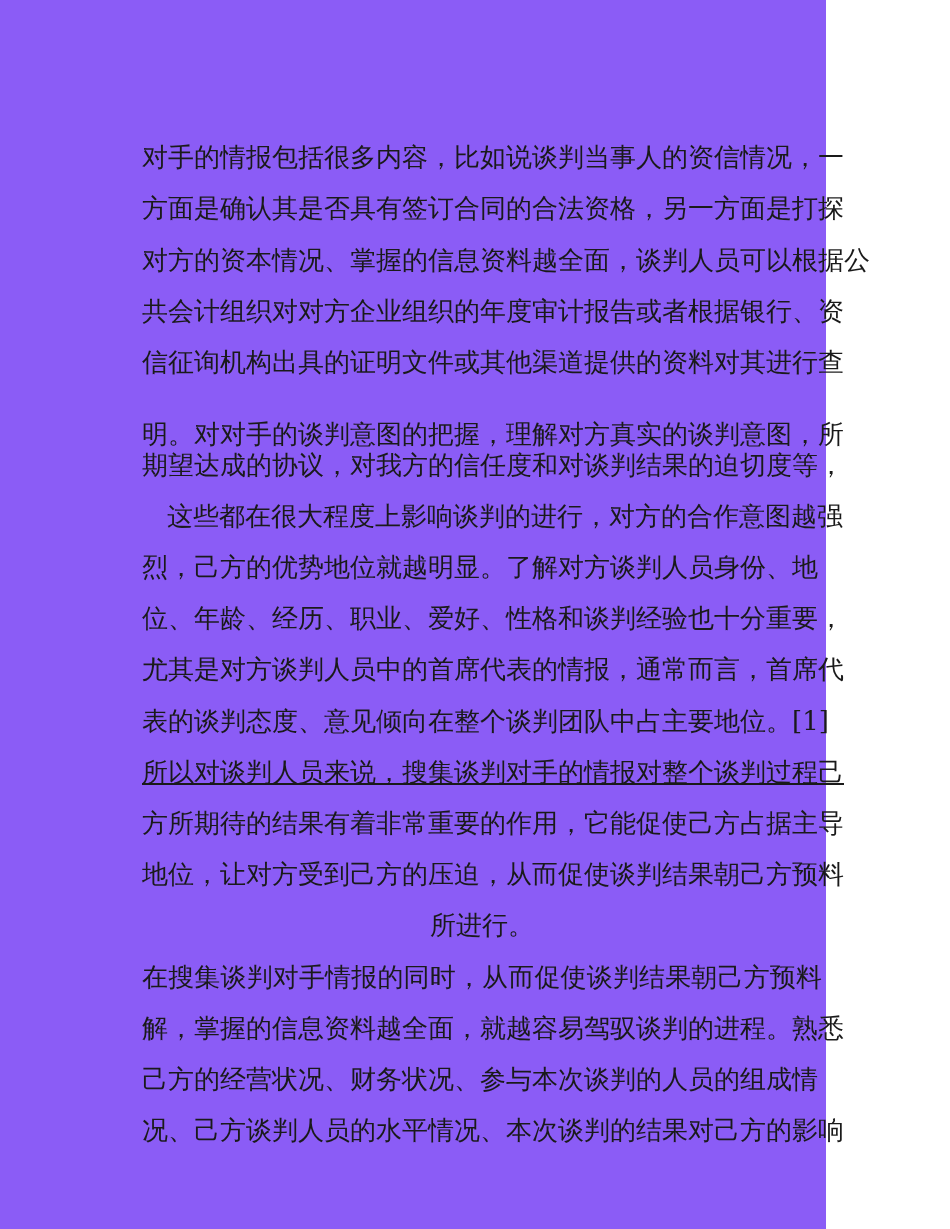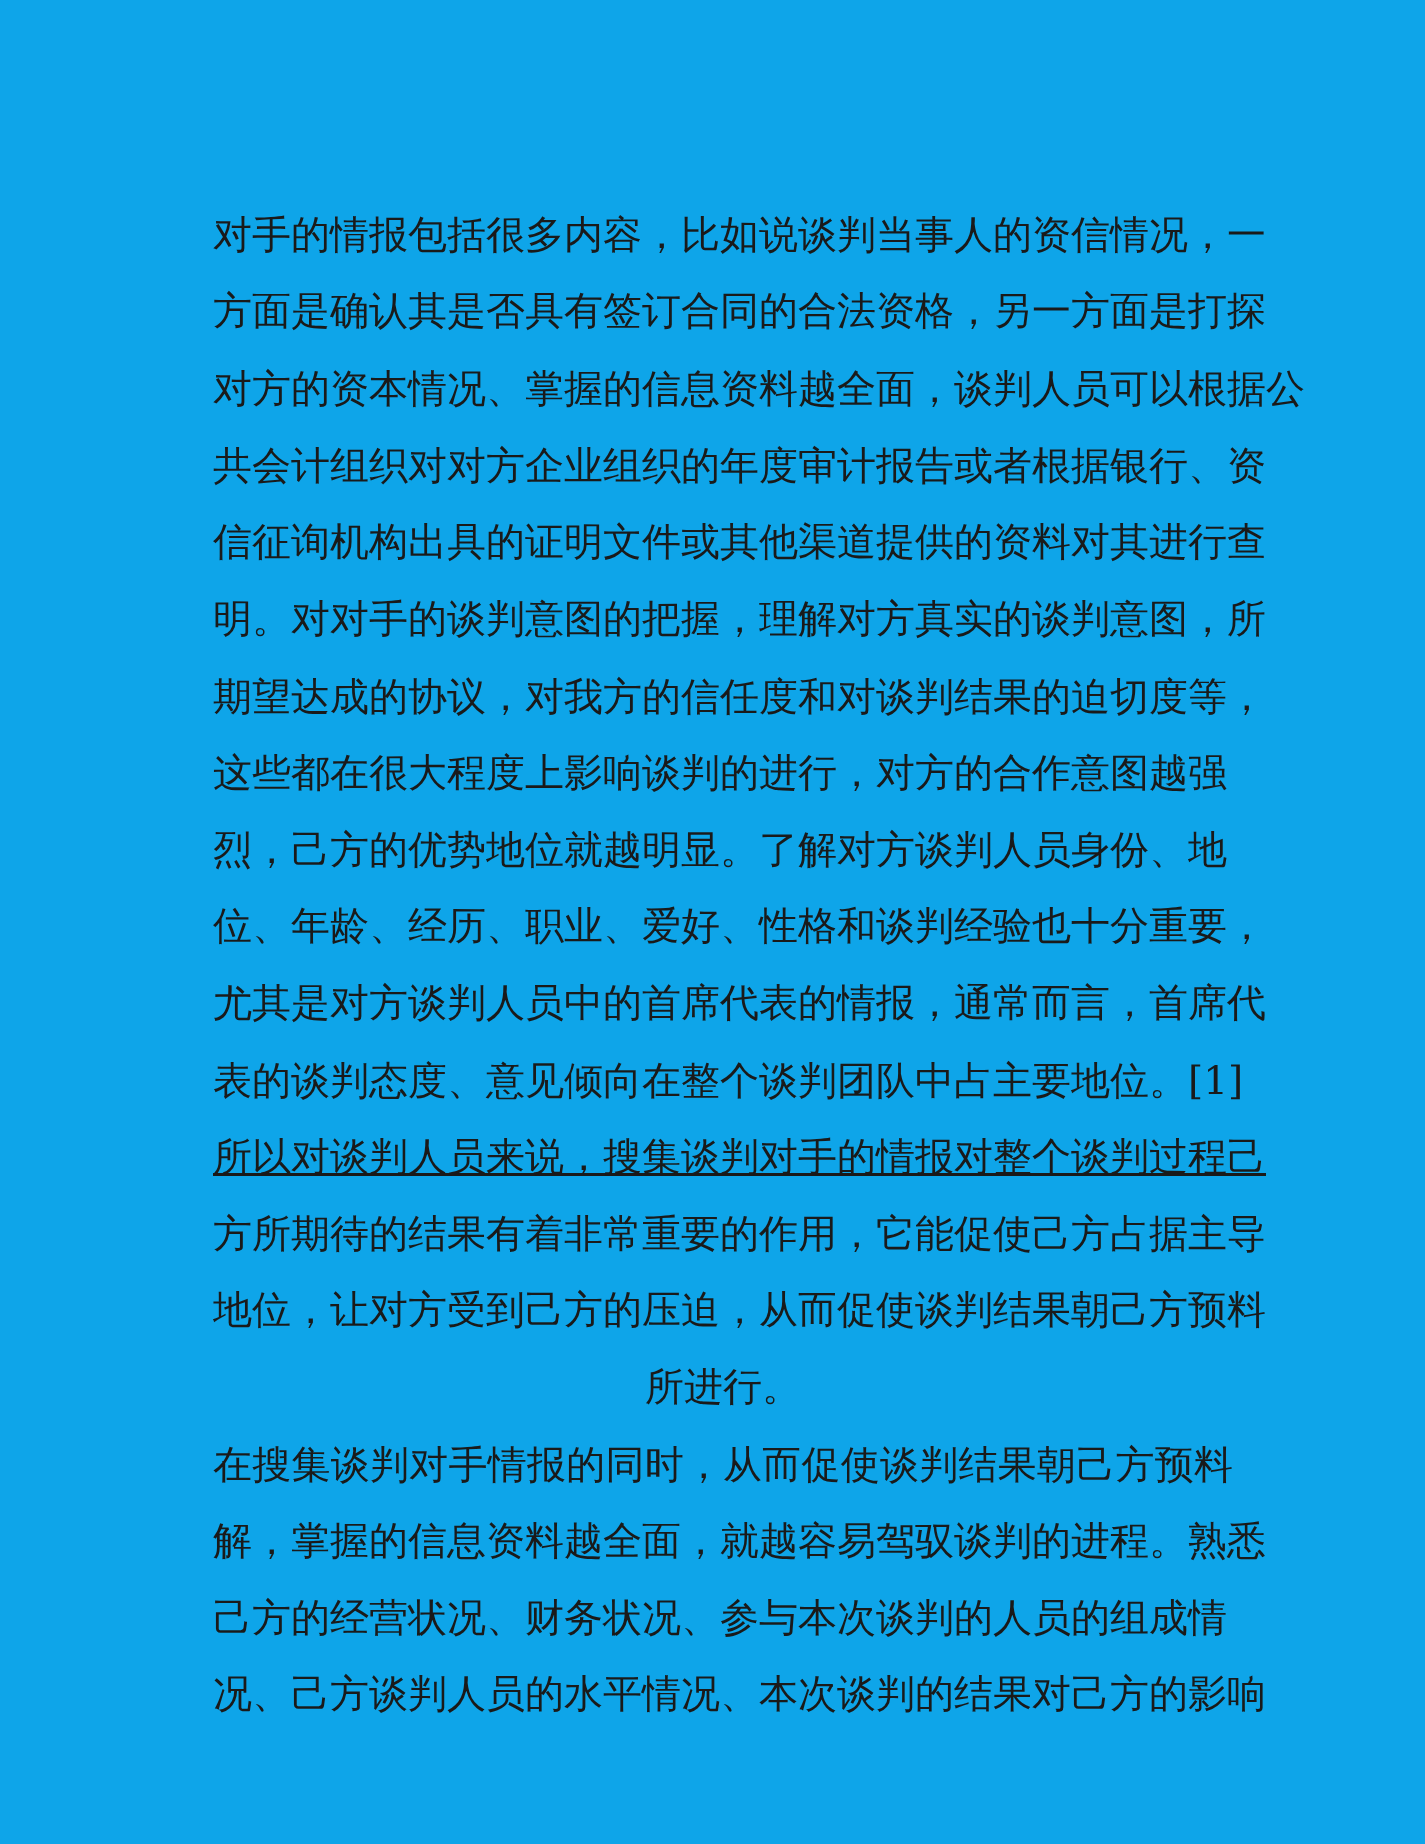--- a/index.html
+++ b/index.html
@@ -9,23 +9,23 @@
   }
   body {
     width: 950px;
     height: 1229px;
     position: relative;
     overflow: hidden;
   }
   .page {
     position: absolute;
     left: 0; top: 0;
-    width: 950px;
+    width: 826px;
     height: 1229px;
-    background: #0ea5e9;
+    background: #8b5cf6;
   }
   .line {
     position: absolute;
     left: 142px;
     width: 680px;
     height: 40px;
     line-height: 40px;
     font-family: "DejaVu Serif", "Liberation Serif", serif;
     font-size: 26px;
     color: #1a1a1a;
@@ -41,23 +41,23 @@
 <body>
 
 <div class="page">
 
   <div>
     <div class="line justify" style="top:137px;">对手的情报包括很多内容，比如说谈判当事人的资信情况，一</div>
     <div class="line justify" style="top:188px;">方面是确认其是否具有签订合同的合法资格，另一方面是打探</div>
     <div class="line justify" style="top:240px;">对方的资本情况、掌握的信息资料越全面，谈判人员可以根据公</div>
     <div class="line justify" style="top:291px;">共会计组织对对方企业组织的年度审计报告或者根据银行、资</div>
     <div class="line justify" style="top:342px;">信征询机构出具的证明文件或其他渠道提供的资料对其进行查</div>
-    <div class="line justify" style="top:393px;">明。对对手的谈判意图的把握，理解对方真实的谈判意图，所</div>
+    <div class="line justify" style="top:414px;">明。对对手的谈判意图的把握，理解对方真实的谈判意图，所</div>
     <div class="line justify" style="top:445px;">期望达成的协议，对我方的信任度和对谈判结果的迫切度等，</div>
-    <div class="line" style="top:496px; width:650px; text-align:justify; text-align-last:justify;">这些都在很大程度上影响谈判的进行，对方的合作意图越强</div>
+    <div class="line" style="top:496px; width:650px; text-align:justify; text-align-last:justify;margin-left:25px;">这些都在很大程度上影响谈判的进行，对方的合作意图越强</div>
     <div class="line" style="top:547px; width:645px; text-align:justify; text-align-last:justify;">烈，己方的优势地位就越明显。了解对方谈判人员身份、地</div>
     <div class="line justify" style="top:598px;">位、年龄、经历、职业、爱好、性格和谈判经验也十分重要，</div>
     <div class="line justify" style="top:649px;">尤其是对方谈判人员中的首席代表的情报，通常而言，首席代</div>
     <div class="line" style="top:701px; width:672px; text-align:justify; text-align-last:justify;">表的谈判态度、意见倾向在整个谈判团队中占主要地位。[1]</div>
     <div class="line justify" style="top:752px;text-decoration:underline;">所以对谈判人员来说，搜集谈判对手的情报对整个谈判过程己</div>
     <div class="line justify" style="top:803px;">方所期待的结果有着非常重要的作用，它能促使己方占据主导</div>
     <div class="line justify" style="top:854px;">地位，让对方受到己方的压迫，从而促使谈判结果朝己方预料</div>
     <div class="line" style="top:905px;text-align:center;">所进行。</div>
   </div>
 

